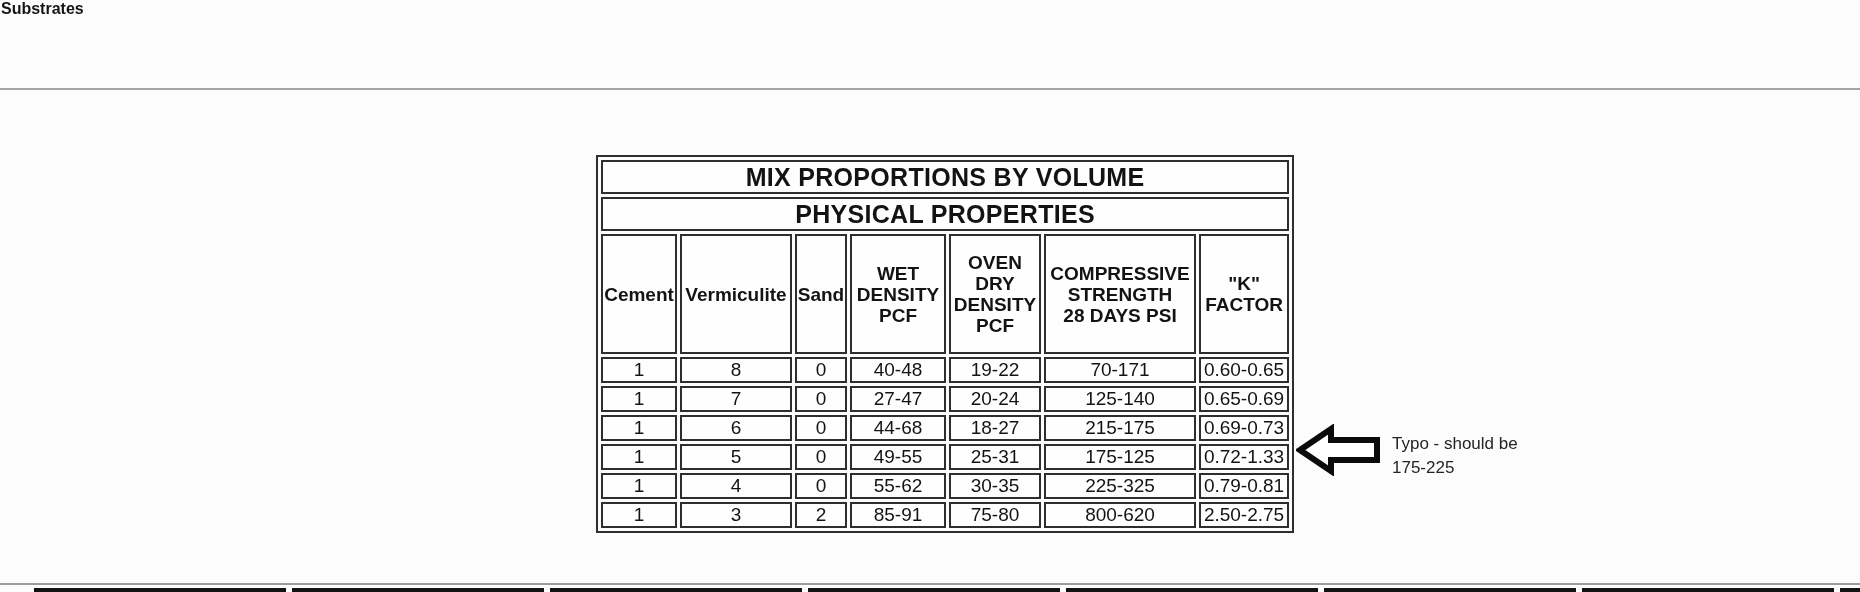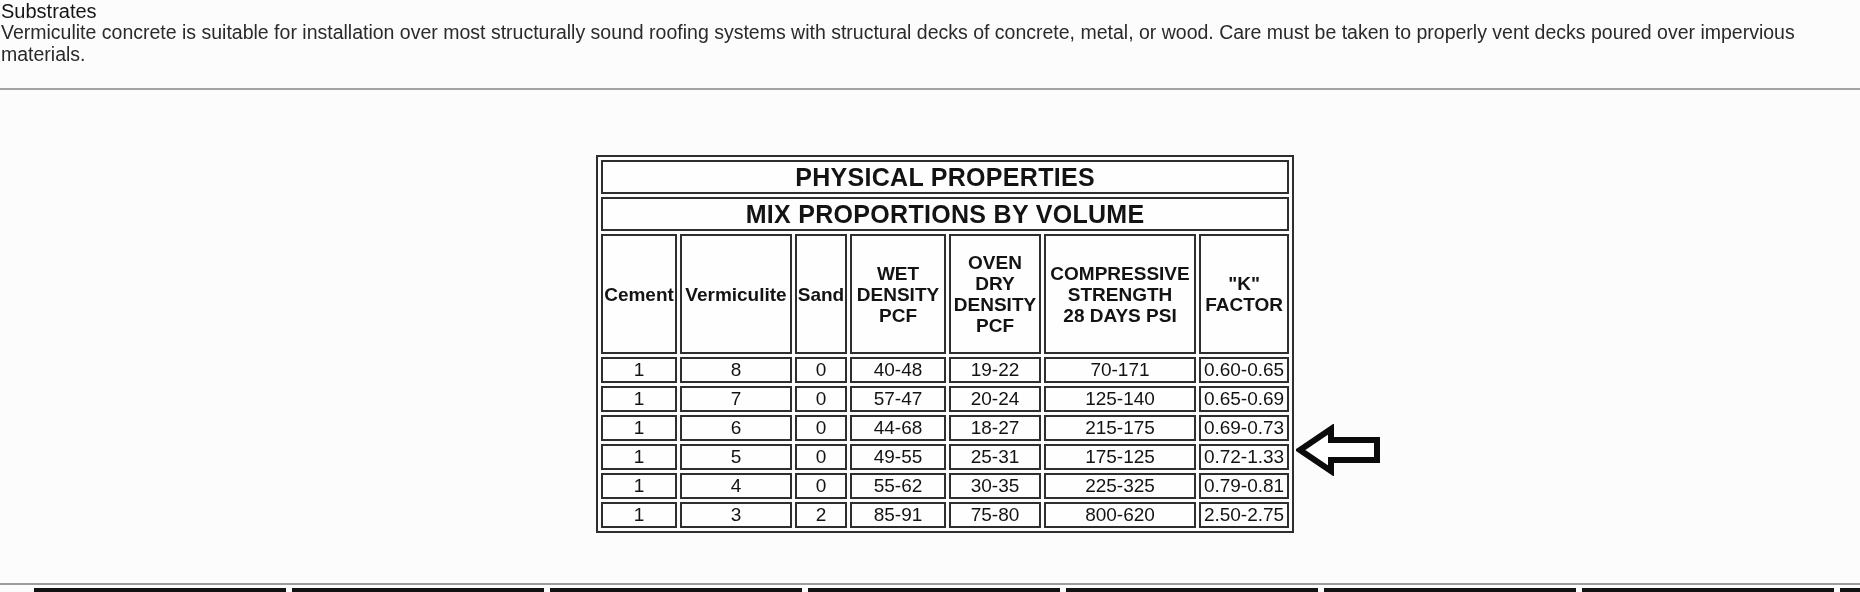--- a/index.html
+++ b/index.html
@@ -7,21 +7,21 @@
   body {
     background: #fcfcfc;
     font-family: "Liberation Sans", sans-serif;
     color: #1c1c1c;
     position: relative;
   }
   .stage { position: absolute; inset: 0; }
 
   .heading {
     position: absolute; left: 1px; top: 0px;
-    font-size: 20px; font-weight: normal; color: #151515; text-align: right;
+    font-size: 16px; font-weight: bold; color: #151515; text-align: right;
   }
   .paragraph {
     position: absolute; left: 1px; top: 21px; width: 1856px;
     font-size: 19.5px; line-height: 22px; color: #2a2a2a;
   }
   .rule-top {
     position: absolute; left: 0; top: 88px; width: 1860px; height: 2px;
     background: #a3a3a3;
   }
 
@@ -61,40 +61,39 @@
   }
   .cutoff-row { position: absolute; left: 34px; top: 588px; width: 1826px; height: 4px; display: flex; gap: 6px; overflow: hidden; }
   .cutoff-seg { width: 252px; flex: 0 0 252px; height: 4px; background: #121212; }
 </style>
 </head>
 <body>
 
 <div class="stage">
 
   <div class="heading">Substrates</div>
-  <div class="paragraph">Vermiculite concrete is suitable for installation over most structurally sound roofing systems with structural decks of concrete, metal, or wood. Care must be taken to properly vent decks poured over impervious materials.</div>
   <div class="rule-top"></div>
 
   <div class="props-table-wrap">
     <table class="props">
       <colgroup id="props-cols">
           <col style="width: 76px;">
           <col style="width: 112px;">
           <col style="width: 52px;">
           <col style="width: 96px;">
           <col style="width: 92px;">
           <col style="width: 152px;">
           <col style="width: 90px;">
         </colgroup>
       <tbody>
         <tr>
-          <td class="title-cell" colspan="7">PHYSICAL PROPERTIES</td>
+          <td class="title-cell" colspan="7">MIX PROPORTIONS BY VOLUME</td>
         </tr>
         <tr>
-          <td class="title-cell" colspan="7">MIX PROPORTIONS BY VOLUME</td>
+          <td class="title-cell" colspan="7">PHYSICAL PROPERTIES</td>
         </tr>
         <tr id="props-header-row">
             <td class="header-cell">Cement</td>
             <td class="header-cell">Vermiculite</td>
             <td class="header-cell">Sand</td>
             <td class="header-cell">WET
 DENSITY
 PCF</td>
             <td class="header-cell">OVEN
 DRY
@@ -114,21 +113,21 @@
             <td class="data-cell">0</td>
             <td class="data-cell">40-48</td>
             <td class="data-cell">19-22</td>
             <td class="data-cell">70-171</td>
             <td class="data-cell">0.60-0.65</td>
           </tr>
           <tr>
             <td class="data-cell">1</td>
             <td class="data-cell">7</td>
             <td class="data-cell">0</td>
-            <td class="data-cell">57-47</td>
+            <td class="data-cell">27-47</td>
             <td class="data-cell">20-24</td>
             <td class="data-cell">125-140</td>
             <td class="data-cell">0.65-0.69</td>
           </tr>
           <tr>
             <td class="data-cell">1</td>
             <td class="data-cell">6</td>
             <td class="data-cell">0</td>
             <td class="data-cell">44-68</td>
             <td class="data-cell">18-27</td>
@@ -163,20 +162,24 @@
             <td class="data-cell">2.50-2.75</td>
           </tr>
         </tbody>
     </table>
   </div>
 
   <svg class="typo-arrow" viewBox="0 0 86 52" xmlns="http://www.w3.org/2000/svg">
     <path d="M 4 26 L 35 5 L 35 16 L 81 16 L 81 36 L 35 36 L 35 47 Z" fill="#ffffff" stroke="#0b0b0b" stroke-width="6" stroke-linejoin="miter"></path>
   </svg>
 
+  <div class="typo-note">
+    <div>Typo - should be</div>
+    <div>175-225</div>
+  </div>
 
   <div class="rule-bottom"></div>
   <div class="cutoff-row">
     <div class="cutoff-seg"></div>
     <div class="cutoff-seg"></div>
     <div class="cutoff-seg"></div>
     <div class="cutoff-seg"></div>
     <div class="cutoff-seg"></div>
     <div class="cutoff-seg"></div>
     <div class="cutoff-seg"></div>

